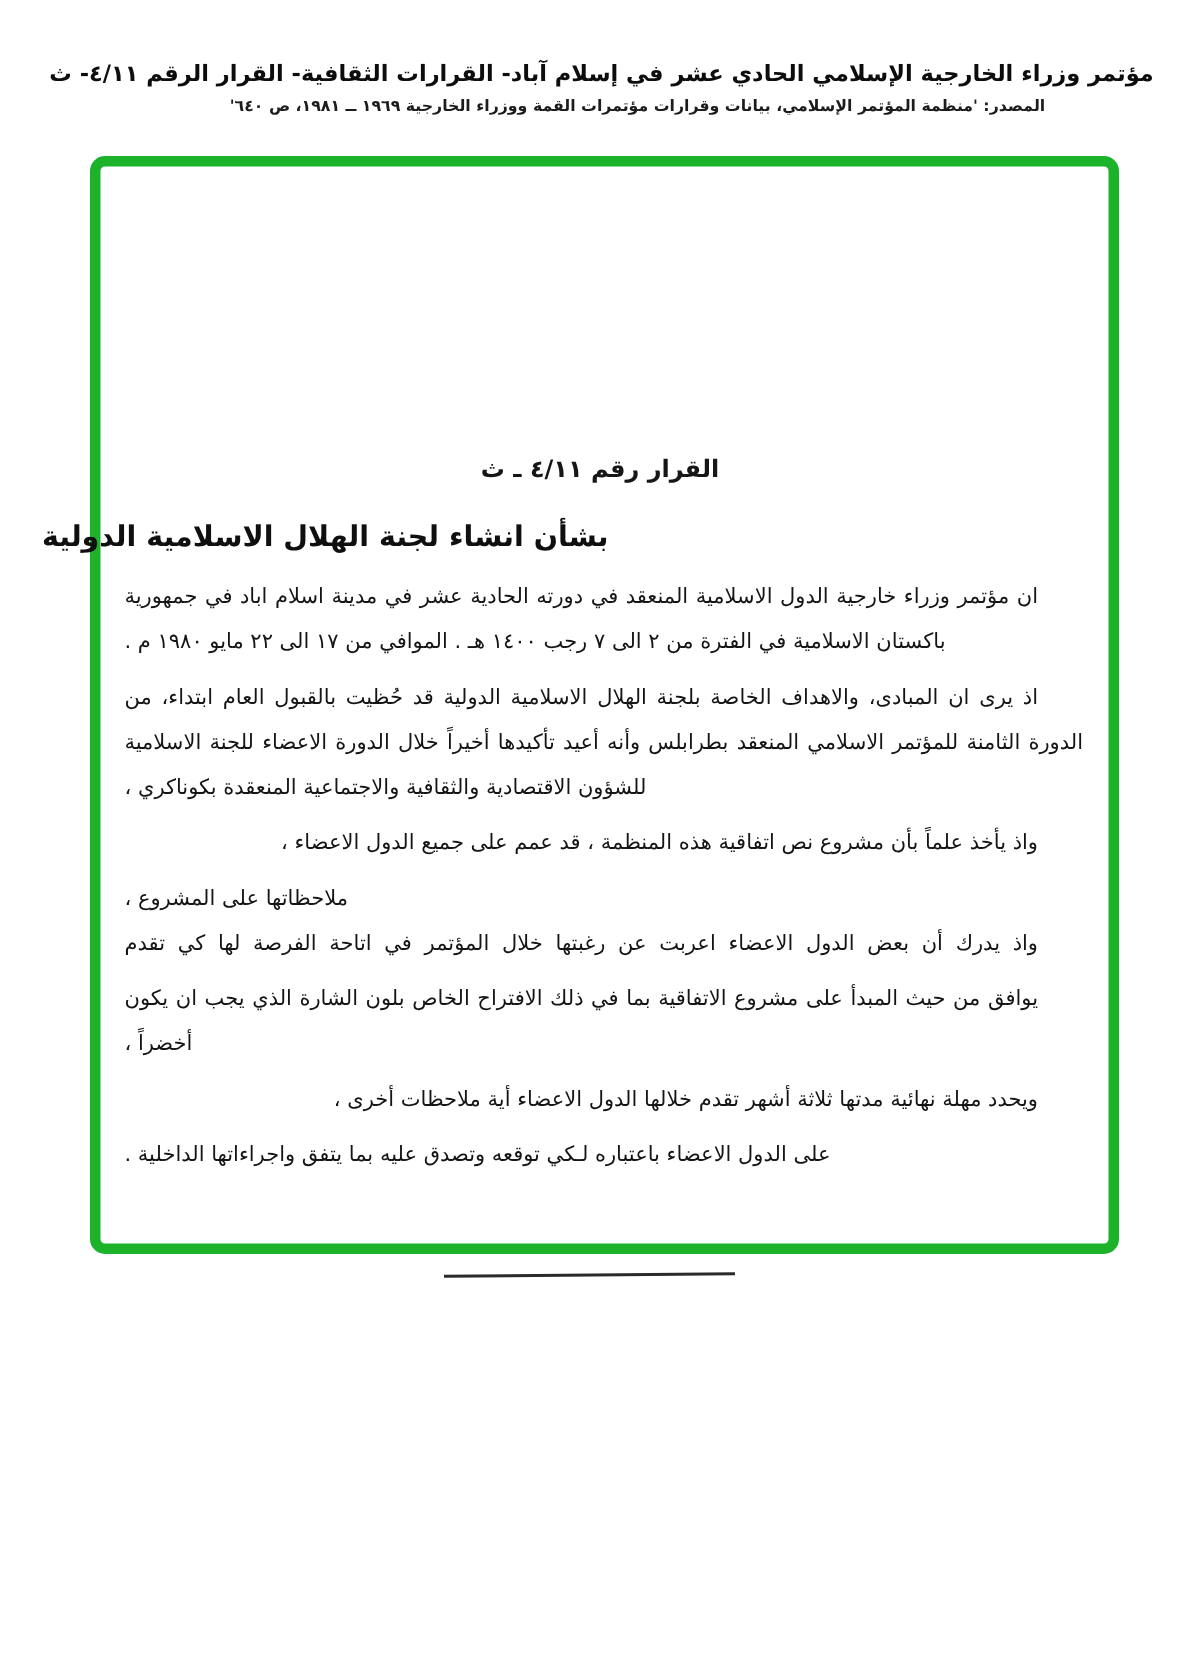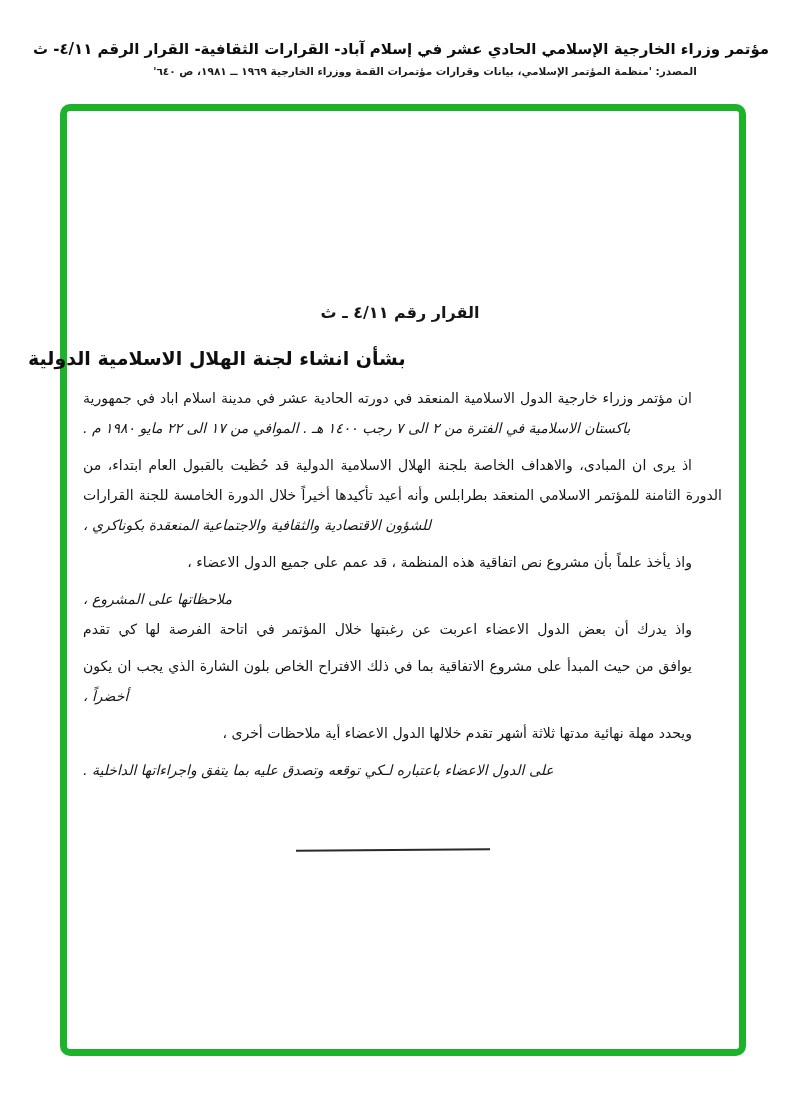--- a/index.html
+++ b/index.html
@@ -34,21 +34,21 @@
     font-weight: bold;
     line-height: 20px;
     color: #1c1c1c;
     white-space: nowrap;
     margin-left: 48px;
   }
   
   .frame {
     position: absolute;
     left: 60px; top: 104px;
-    width: 686px; height: 952px;
+    width: 686px; height: 732px;
     border: 7px solid #1cb32b;
     border-radius: 10px;
     background: #ffffff;
   }
   
   .decision-number {
     position: absolute;
     top: 192px; left: -6px; right: 0;
     text-align: center;
     font-size: 16px;
@@ -70,21 +70,21 @@
     top: 272px;
     right: 17px;
     left: 16px;
     direction: rtl;
     font-size: 14px;
     color: #151515;
   }
   .para { margin-bottom: 7px; }
   .line { line-height: 30px; white-space: normal; }
   .align-fill { text-align: justify; text-align-last: justify; }
-  .align-left  { text-align: left; font-style: italic; }
+  .align-left  { text-align: left; }
   .align-right { text-align: right; }
   .indent { padding-right: 30px; }
   
   .rule {
     position: absolute;
     top: 738px; left: 229px;
     width: 194px; height: 2px;
     background: #2a2a2a;
     transform: rotate(-0.5deg);
   }
@@ -102,21 +102,21 @@
   <div class="frame">
     <div class="decision-number">القرار رقم ٤/١١ ـ ث</div>
     <div class="doc-title">بشأن انشاء لجنة الهلال الاسلامية الدولية</div>
     <div class="paragraphs" id="paragraphs">
         <div class="para">
           <div class="line align-fill indent">ان مؤتمر وزراء خارجية الدول الاسلامية المنعقد في دورته الحادية عشر في مدينة اسلام اباد في جمهورية</div>
           <div class="line align-left">باكستان الاسلامية في الفترة من ٢ الى ٧ رجب ١٤٠٠ هـ . الموافي من ١٧ الى ٢٢ مايو ١٩٨٠ م .</div>
         </div>
         <div class="para">
           <div class="line align-fill indent">اذ يرى ان المبادى، والاهداف الخاصة بلجنة الهلال الاسلامية الدولية قد حُظيت بالقبول العام ابتداء، من</div>
-          <div class="line align-fill">الدورة الثامنة للمؤتمر الاسلامي المنعقد بطرابلس وأنه أعيد تأكيدها أخيراً خلال الدورة الخامسة للجنة القرارات</div>
+          <div class="line align-fill">الدورة الثامنة للمؤتمر الاسلامي المنعقد بطرابلس وأنه أعيد تأكيدها أخيراً خلال الدورة الاعضاء للجنة الاسلامية</div>
           <div class="line align-left">للشؤون الاقتصادية والثقافية والاجتماعية المنعقدة بكوناكري ،</div>
         </div>
         <div class="para">
           <div class="line align-right indent">واذ يأخذ علماً بأن مشروع نص اتفاقية هذه المنظمة ، قد عمم على جميع الدول الاعضاء ،</div>
         </div>
         <div class="para">
           <div class="line align-left">ملاحظاتها على المشروع ،</div>
           <div class="line align-fill indent">واذ يدرك أن بعض الدول الاعضاء اعربت عن رغبتها خلال المؤتمر في اتاحة الفرصة لها كي تقدم</div>
         </div>
         <div class="para">

